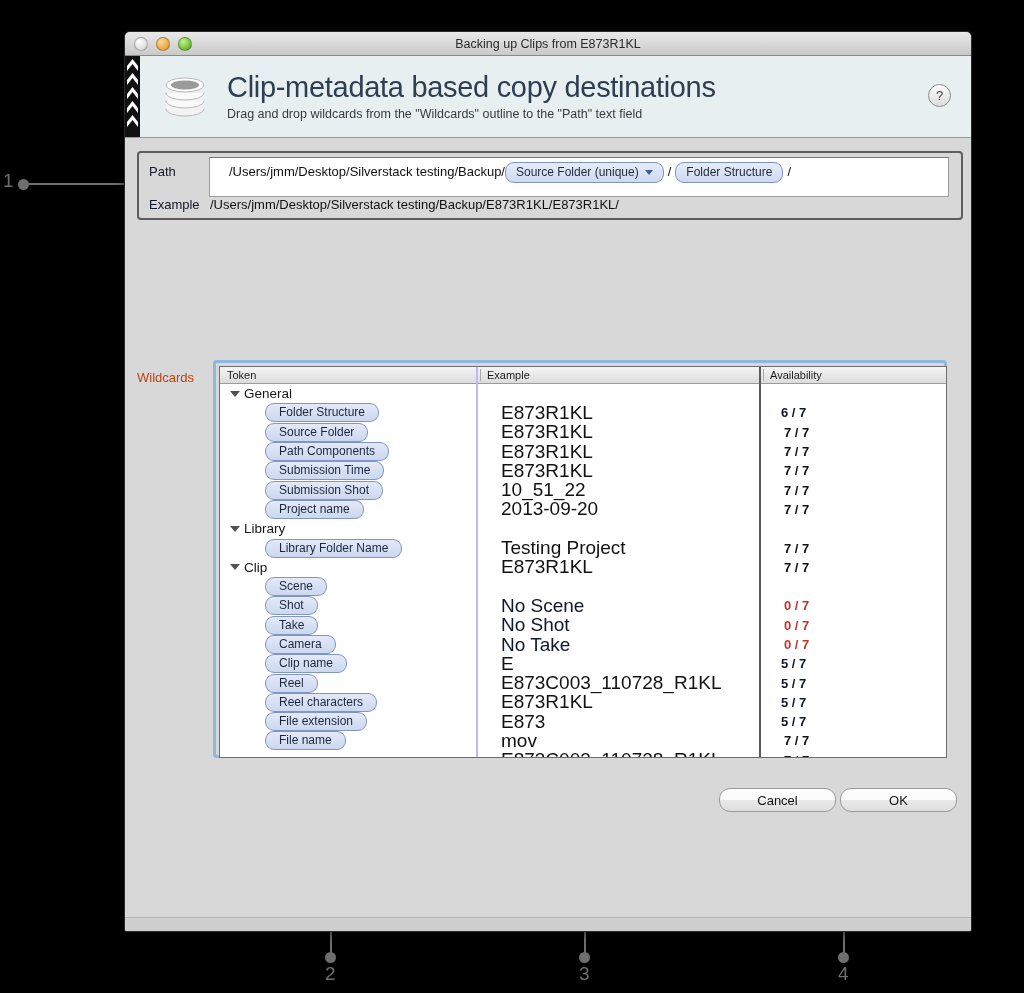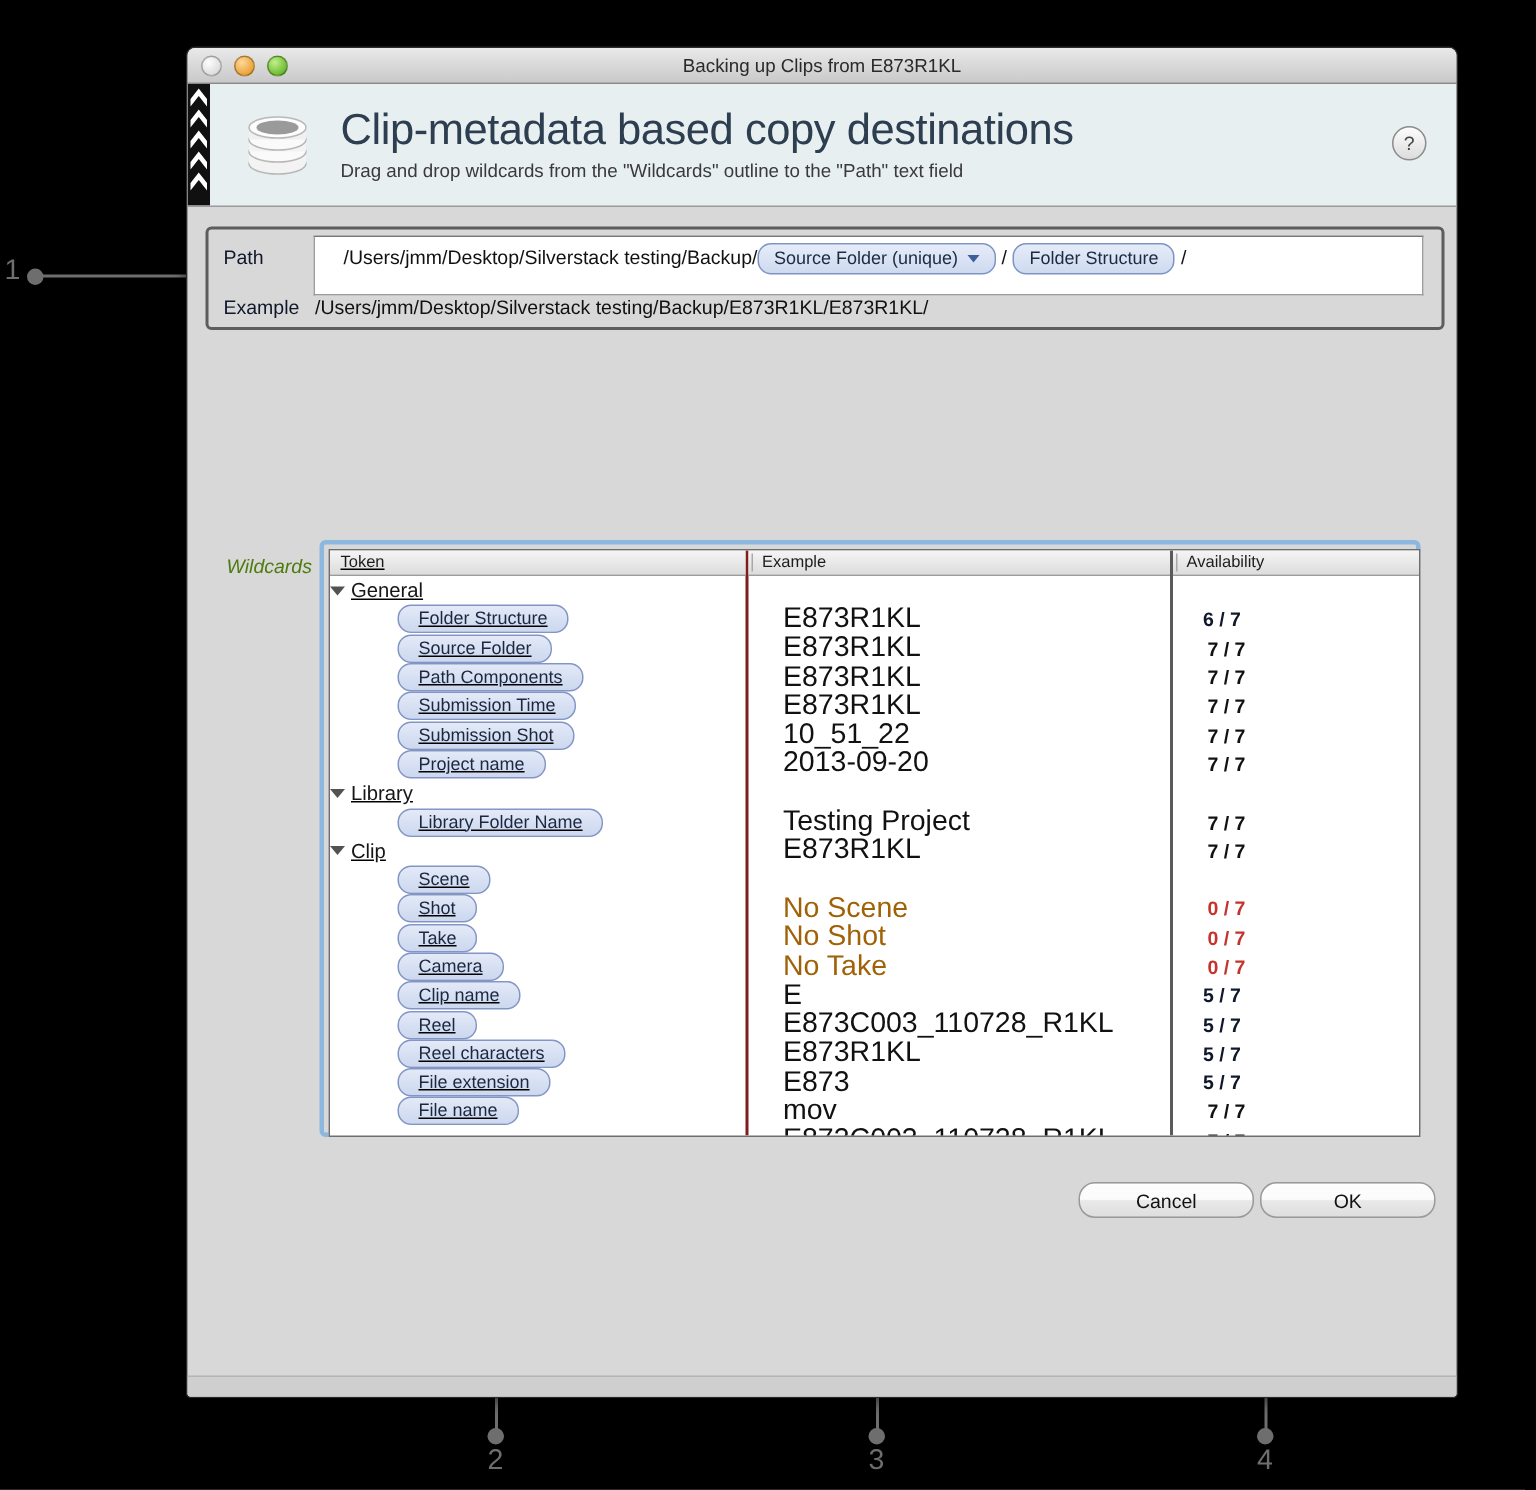--- a/index.html
+++ b/index.html
@@ -134,40 +134,40 @@
     white-space: nowrap;
   }
   .pill .caret {
     margin-left: 6px; width: 0; height: 0;
     border-left: 4px solid transparent; border-right: 4px solid transparent;
     border-top: 5px solid #3e5e99;
   }
   #example-value { position: absolute; left: 71px; top: 44px; font-size: 13px; color: #111; }
 
   
-  #wildcards-label { position: absolute; left: 26px; top: 232px; font-size: 13px; color: #4d7c0f; font-style: italic; }
+  #wildcards-label { position: absolute; left: 12px; top: 232px; font-size: 13px; color: #c2410c; }
   #outline-focus {
     position: absolute; left: 88px; top: 222px;
     width: 734px; height: 398px;
     border: 3px solid #8cb8e0;
     border-radius: 4px;
     box-sizing: border-box;
     padding: 0;
   }
   #outline {
     position: absolute; left: 3px; top: 3px;
     width: 728px; height: 392px;
     background: #fff;
     border: 1px solid #6e6e6e;
     box-sizing: border-box;
     display: flex;
     overflow: hidden;
   }
   .col { position: relative; height: 100%; box-sizing: border-box; }
-  .col-token { width: 279px; border-right: 2px solid #7f1d1d; text-decoration: underline; }
+  .col-token { width: 258px; border-right: 2px solid #c4b5fd; }
   .col-example { width: 283px; border-right: 2px solid #5a5a5a; }
   .col-avail { flex: 1; }
 
   .col-head {
     height: 17px;
     background: linear-gradient(to bottom, #f5f5f5, #dcdcdc);
     border-bottom: 1px solid #9b9b9b;
     font-size: 11px; color: #1c1c1c;
     display: flex; align-items: center;
     padding-left: 7px;
@@ -175,42 +175,42 @@
     position: relative;
   }
   .col-head.with-div { padding-left: 9px; }
   .col-head.with-div::before {
     content: ""; position: absolute; left: 2px; top: 2px; bottom: 2px;
     width: 1px; background: #a9a9a9;
   }
   .col-body { position: relative; }
 
   .rowline { height: 19.3px; display: flex; align-items: center; box-sizing: border-box; }
-  .group-row { }
+  .group-row { padding-left: 10px; }
   .group-tri {
     width: 0; height: 0; margin-right: 4px;
     border-left: 5px solid transparent; border-right: 5px solid transparent;
     border-top: 6px solid #525252;
   }
   .group-name { font-size: 13.5px; color: #161616; }
   .item-row { padding-left: 45px; }
 
   .tok-pill {
     display: inline-flex; align-items: center; justify-content: center;
     background: linear-gradient(to bottom, #e3e9f7, #ccd8ef);
     border: 1px solid #8295c4;
     border-radius: 9px;
     color: #1b2840;
     font-size: 12px; line-height: 1;
     padding: 2px 13px 3px 13px;
     white-space: nowrap;
   }
 
   .ex-cell { padding-left: 23px; font-size: 19px; color: #111; }
-  .ex-cell.dim { color: #a16207; }
+  .ex-cell.dim { color: #0f172a; }
   .av-cell { padding-left: 23px; font-size: 13px; font-weight: bold; }
   .av-full { color: #111; }
   .av-part { color: #0f172a; padding-left: 20px; }
   .av-none { color: #c5342c; }
 
   
   #btns { position: absolute; right: 14px; top: 650px; display: flex; gap: 4px; }
   .btn {
     width: 115px; height: 22px;
     border: 1px solid #9a9a9a;

